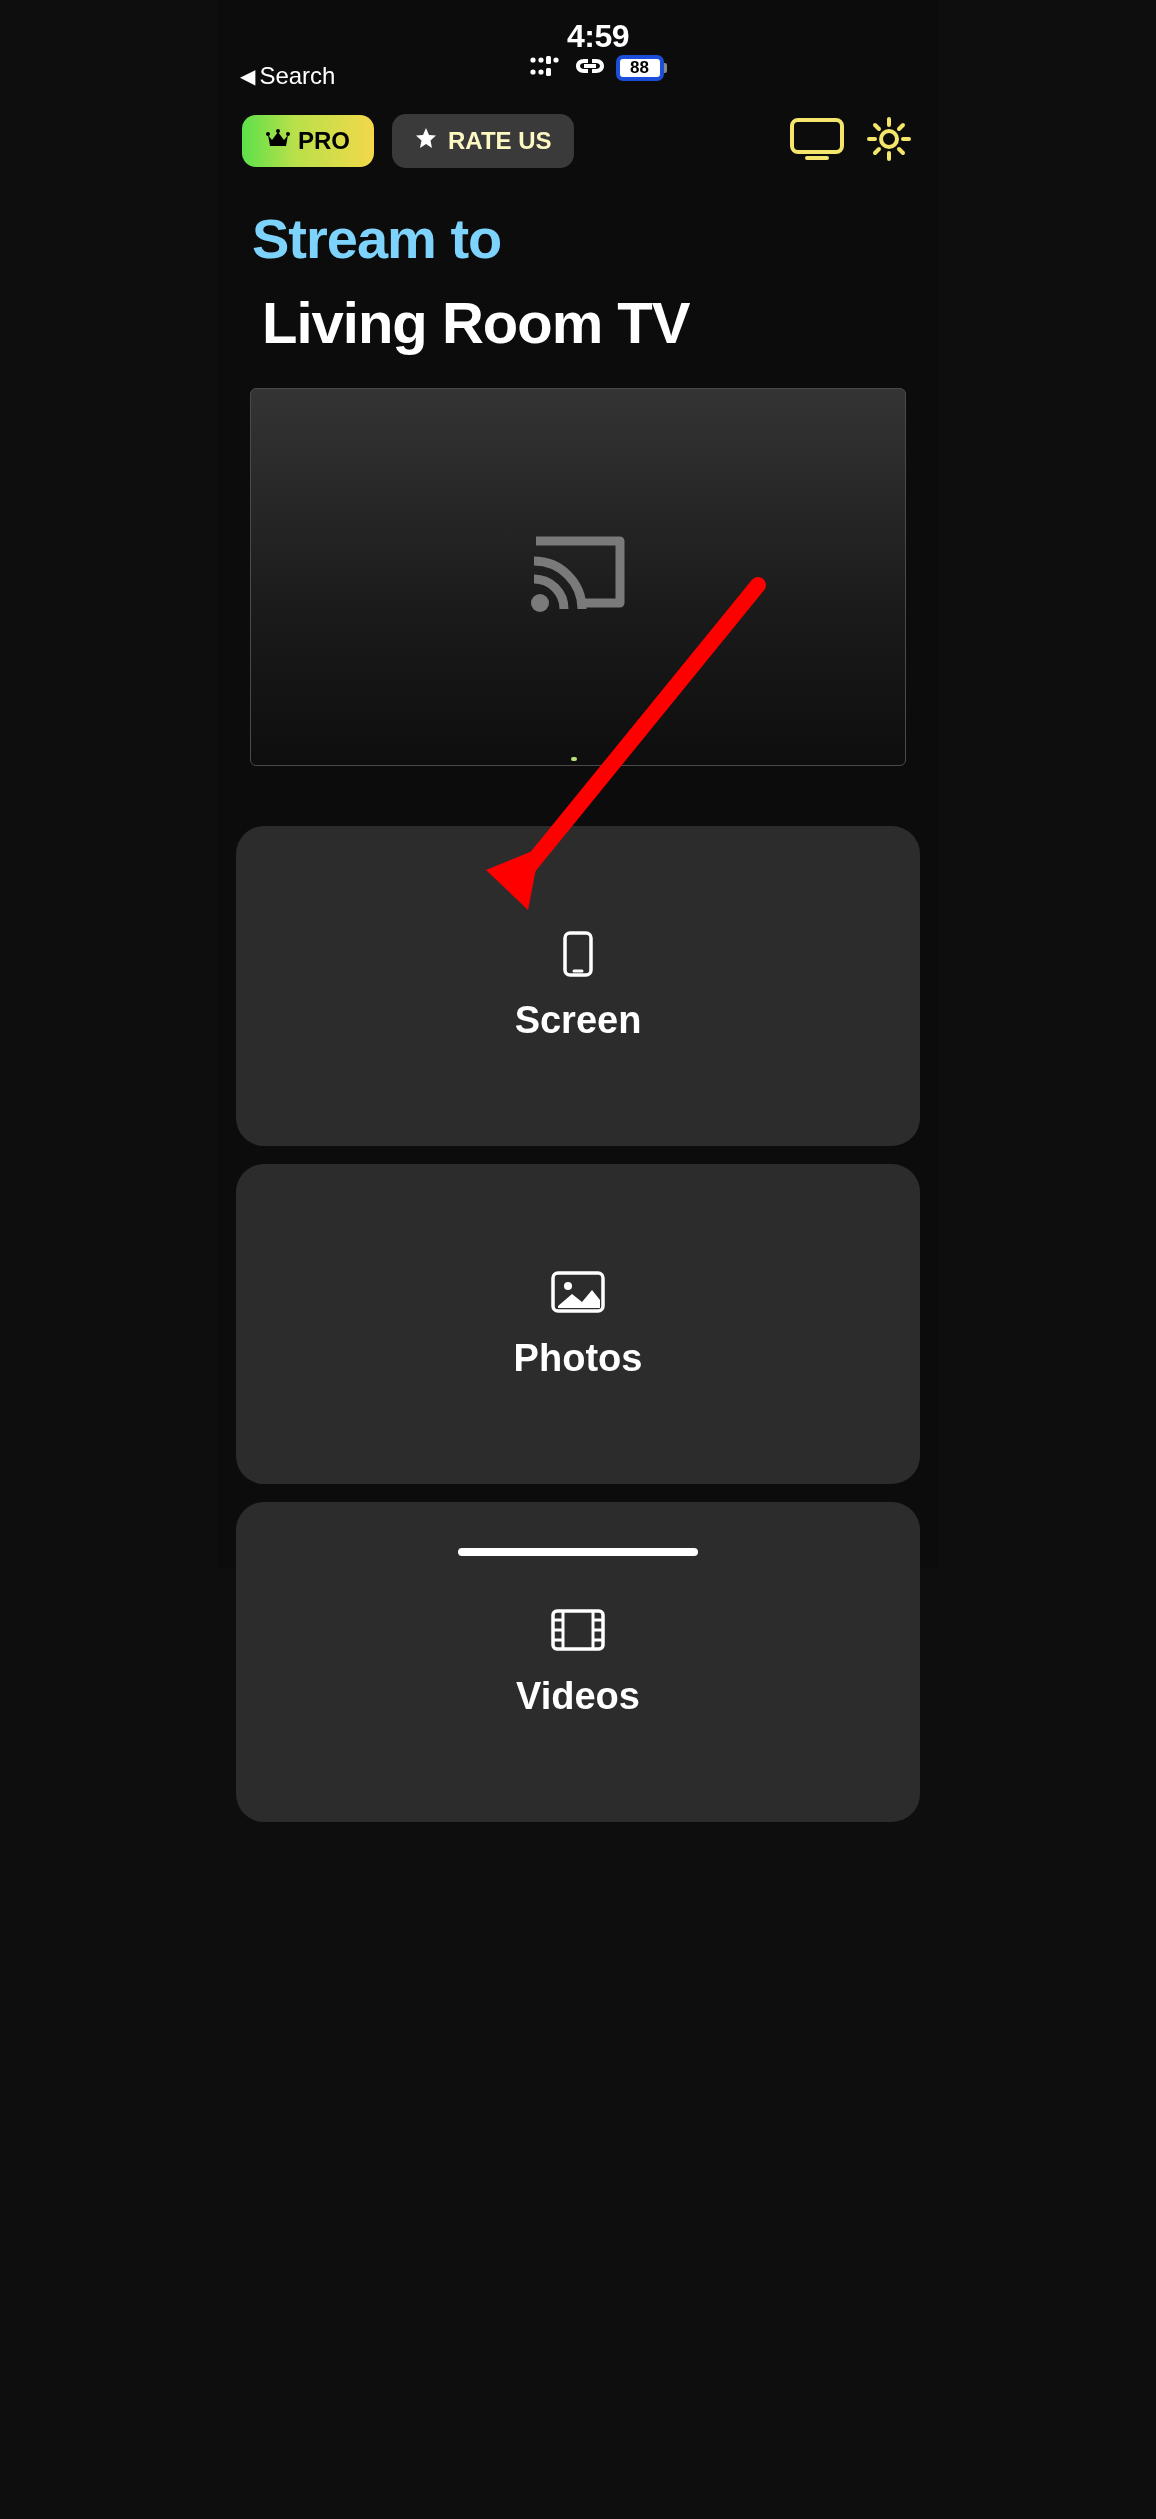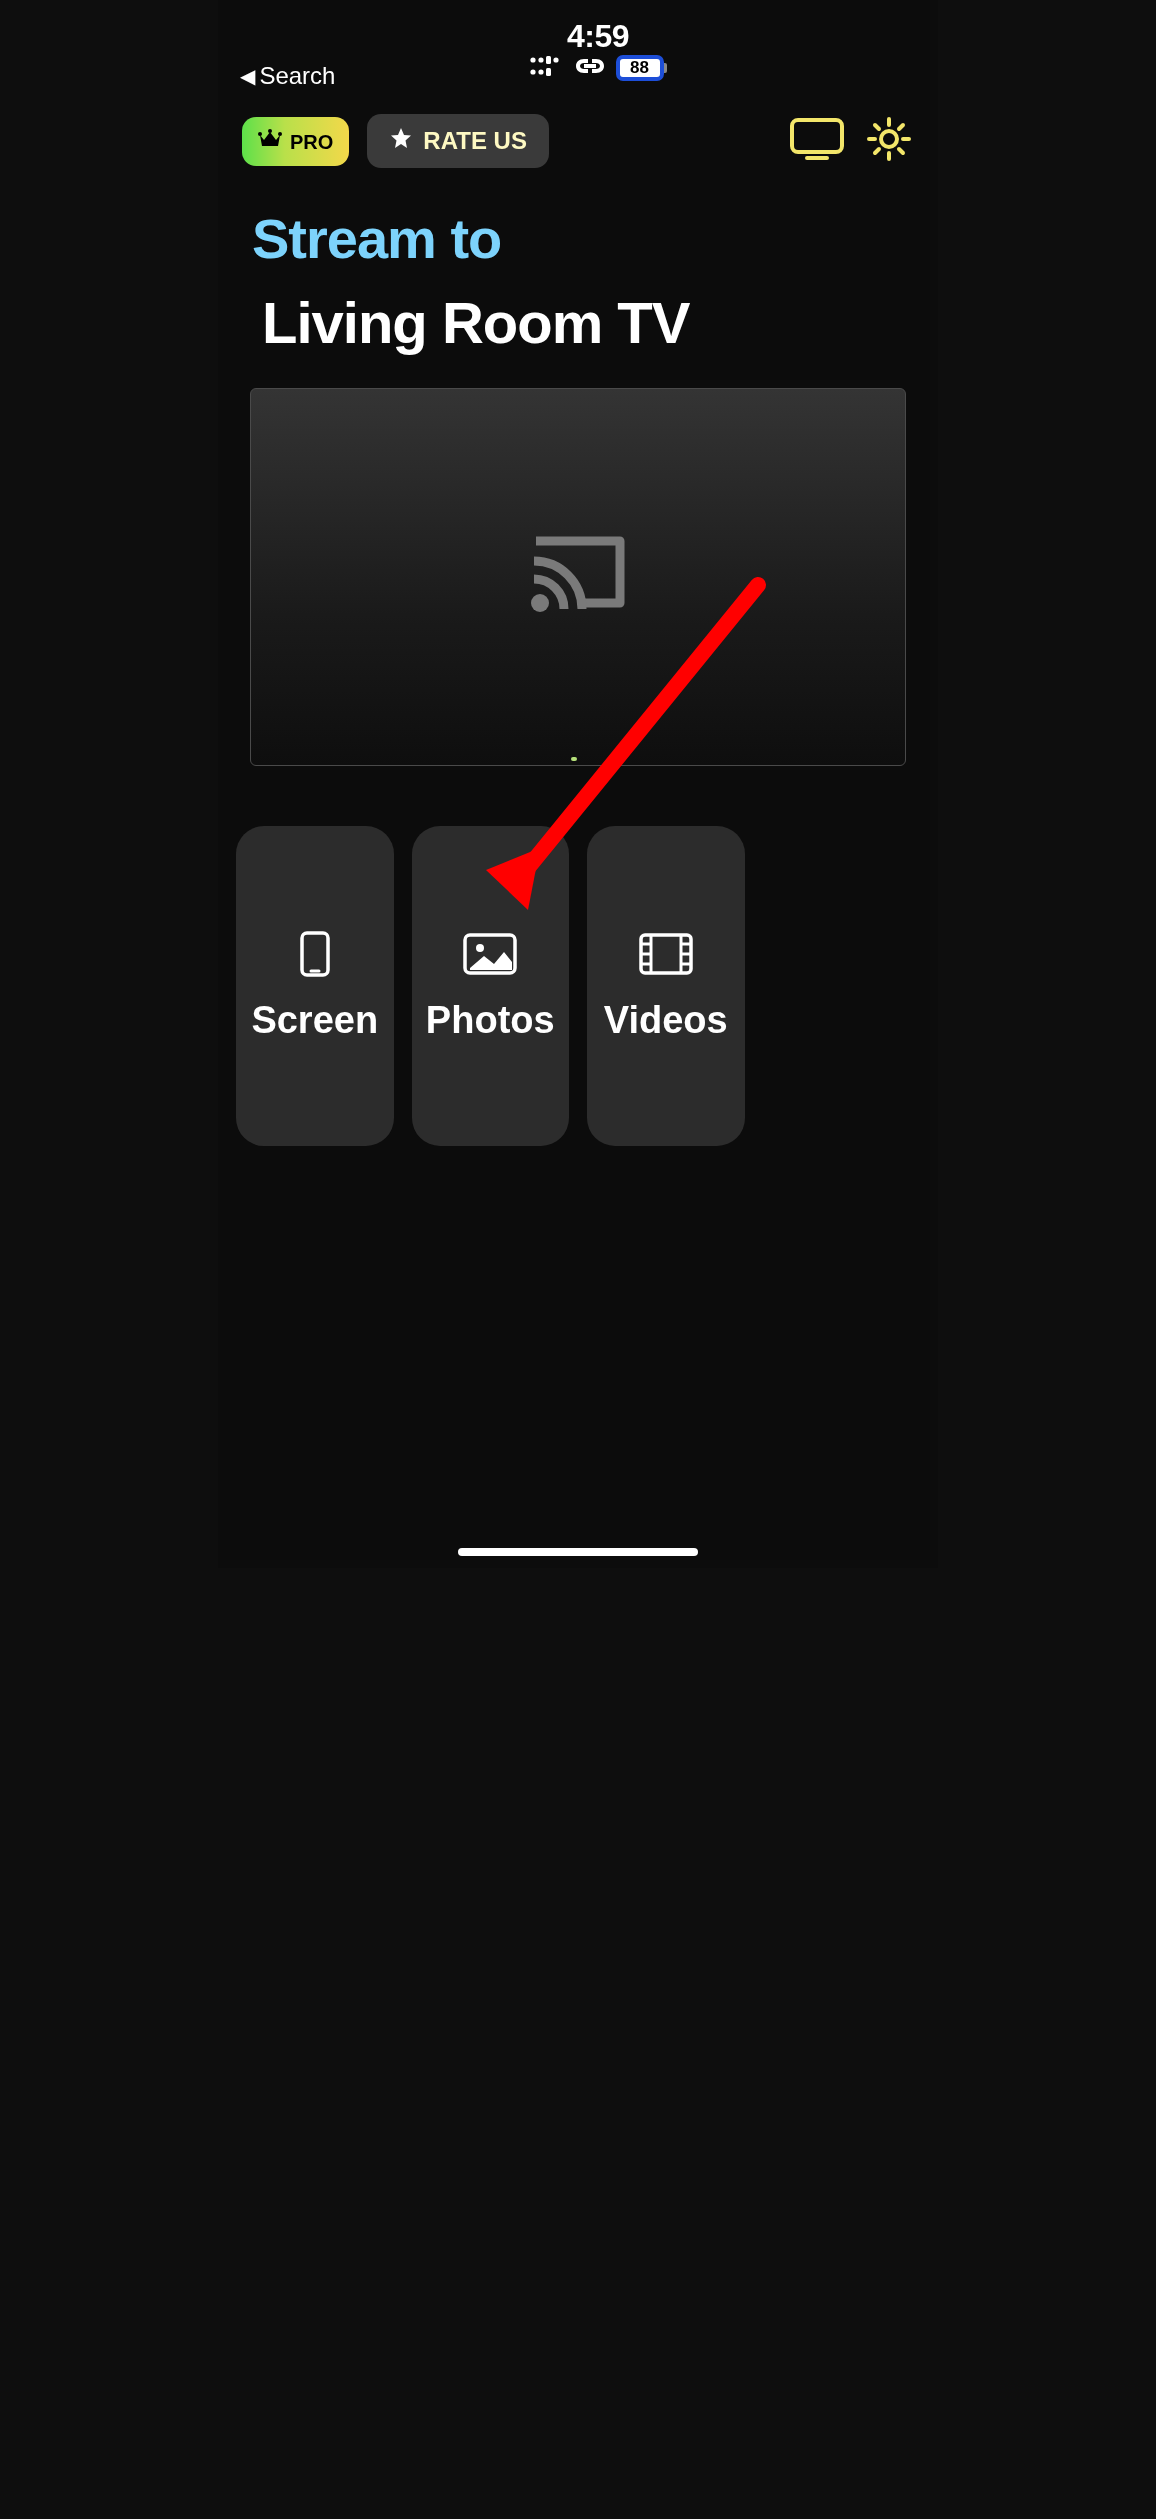--- a/index.html
+++ b/index.html
@@ -86,28 +86,28 @@
     }
     
     .toolbar {
       display: flex;
       align-items: center;
       padding: 24px 24px 0 24px;
       gap: 18px;
     }
     .pro-badge {
       display: flex;
-      align-items: flex-end;
+      align-items: flex-start;
       gap: 8px;
       background: linear-gradient(90deg, #5de04a 0%, #b9e04a 40%, #f3d84a 100%);
       color: #000;
-      padding: 12px 16px;
+      padding: 12px 24px;
       border-radius: 14px;
       font-weight: 800;
-      font-size: 20px;
+      font-size: 24px;
     }
     .rate-badge {
       display: flex;
       align-items: center;
       gap: 10px;
       background: #3a3a3a;
       color: #fef9c3;
       padding: 12px 22px;
       border-radius: 14px;
       font-weight: 800;
@@ -159,21 +159,21 @@
       bottom: 4px;
       left: 49%;
       width: 6px;
       height: 4px;
       background: #b5e07a;
       border-radius: 2px;
     }
     
     .tiles {
       display: grid;
-      grid-template-columns: 1fr 1fr 1fr 1fr;
+      grid-template-columns: 1fr;
       gap: 18px;
       padding: 60px 18px 0 18px;
     }
     .tile {
       background: #2c2c2c;
       border-radius: 28px;
       height: 320px;
       display: flex;
       flex-direction: column;
       align-items: center;

